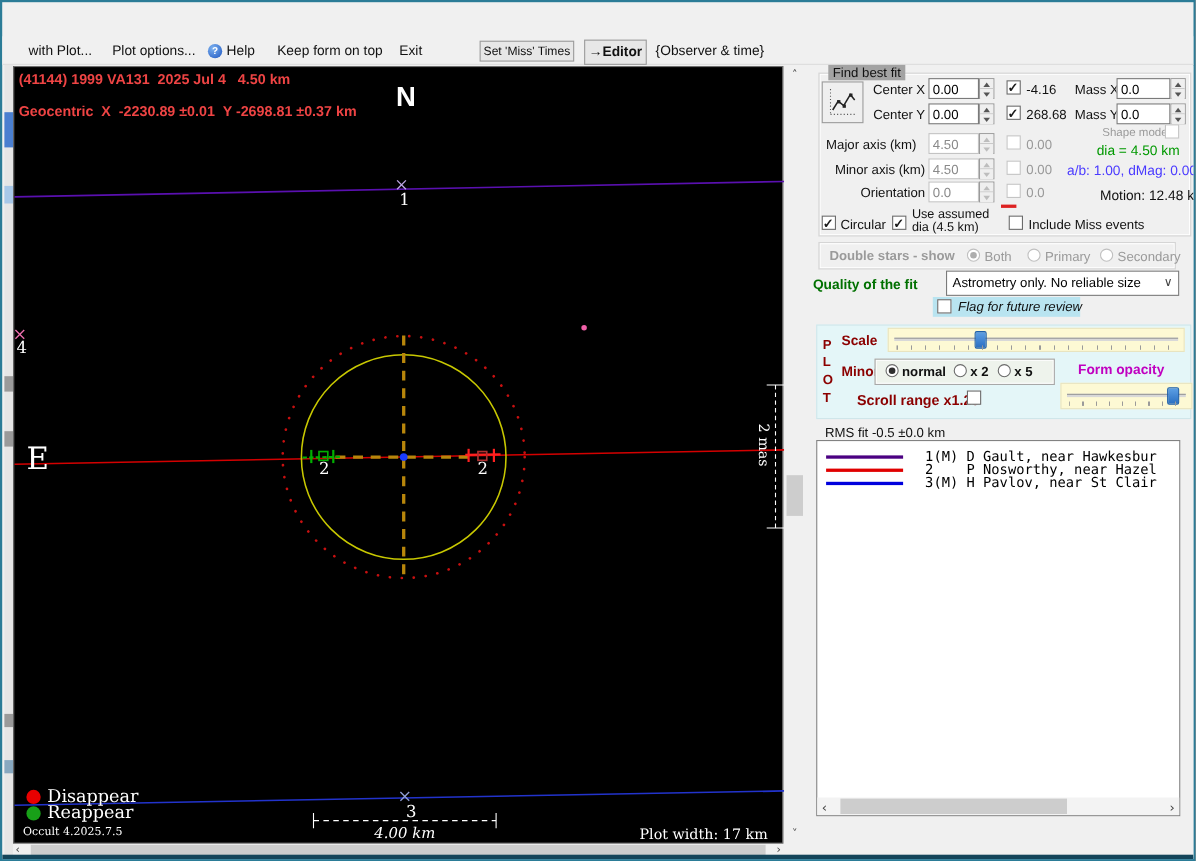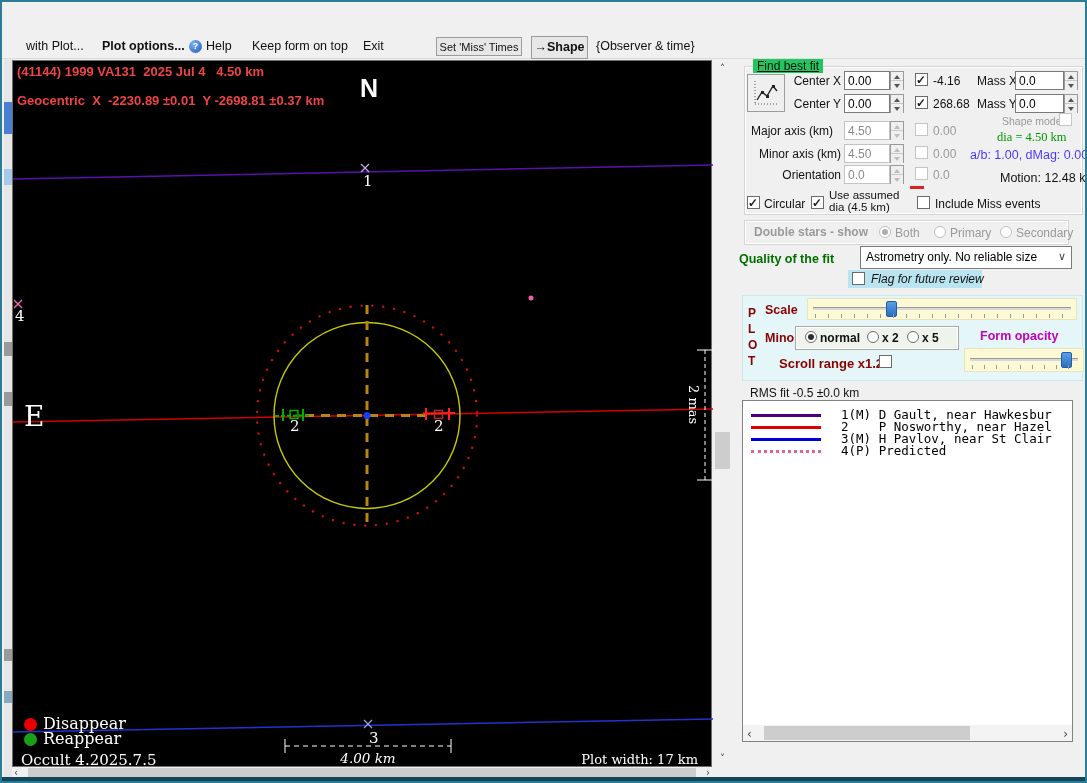--- a/index.html
+++ b/index.html
@@ -30,21 +30,21 @@
   .plot-serif{position:absolute;color:#fff;font-family:"DejaVu Serif","Liberation Serif",serif;white-space:nowrap;}
   .chord-label{position:absolute;color:#fff;font-family:"DejaVu Serif",serif;font-size:15px;}
   .leg-dot{position:absolute;width:13px;height:13px;border-radius:50%;}
   
   .sb{position:absolute;background:#f0f0f0;}
   .sb .arrow{position:absolute;color:#444;font-size:10px;text-align:center;font-family:"DejaVu Sans",sans-serif;}
   .sb .thumb{position:absolute;background:#cdcdcd;}
   
   .panel{position:absolute;left:731px;top:58px;width:352px;height:719px;background:#f0f0f0;font-size:12px;}
   .groupbox{position:absolute;border:1px solid #d5d5d5;box-shadow:inset 0 0 0 1px #fff;}
-  .gb-label{position:absolute;top:-8px;left:8px;background:#22c55e;padding:0 4px;font-size:12px;color:#111;white-space:nowrap;text-decoration:underline;}
+  .gb-label{position:absolute;top:-8px;left:8px;background:#a3a3a3;padding:0 4px;font-size:12px;color:#111;white-space:nowrap;}
   .lbl{position:absolute;font-size:12px;color:#111;white-space:nowrap;}
   .lbl.gray{color:#9a9a9a;}
   .field{position:absolute;height:19px;background:#fff;border:1px solid #7a7a7a;font:12px "Liberation Sans",sans-serif;
     padding:0 3px;color:#000;}
   .field.dis{color:#8a8a8a;border-color:#c3c3c3;}
   .spin{position:absolute;width:14px;height:19px;border:1px solid #9a9a9a;background:#f0f0f0;}
   .spin div{position:absolute;left:0;width:100%;height:9px;background:#efefef;border-bottom:1px solid #c9c9c9;}
   .spin div.dn{top:9px;border-bottom:none;}
   .spin div::after{content:"";position:absolute;left:3px;}
   .spin .up::after{top:3px;border-left:3px solid transparent;border-right:3px solid transparent;border-bottom:4px solid #555;}
@@ -80,27 +80,27 @@
   .frag{position:absolute;left:0;width:8px;}
 </style>
 </head>
 <body>
 
 <div class="window">
 
 
   <div class="menubar">
     <span class="menu-item" style="left:24px;">with Plot...</span>
-    <span class="menu-item" style="left:100px;font-weight:bold;">Plot options...</span>
+    <span class="menu-item" style="left:100px;">Plot options...</span>
     <span class="help-icon">?</span>
     <span class="menu-item" style="left:204px;">Help</span>
     <span class="menu-item" style="left:250px;">Keep form on top</span>
     <span class="menu-item" style="left:361px;">Exit</span>
     <div class="toolbtn" style="left:434px;top:4px;width:86px;height:19px;line-height:19px;">Set 'Miss' Times</div>
-    <div class="toolbtn" style="left:529px;top:3px;width:57px;height:23px;line-height:21px;font-weight:bold;font-size:12.5px;">→Shape</div>
+    <div class="toolbtn" style="left:529px;top:3px;width:57px;height:23px;line-height:21px;font-weight:bold;font-size:12.5px;">→Editor</div>
     <span class="menu-item" style="left:594px;">{Observer &amp; time}</span>
   </div>
 
   <div class="left-strip">
     <div class="frag" style="top:43px;height:32px;background:#4a7fd0;"></div>
     <div class="frag" style="top:110px;height:16px;background:#a8c8e8;"></div>
     <div class="frag" style="top:283px;height:14px;background:#9a9a9a;"></div>
     <div class="frag" style="top:333px;height:14px;background:#9a9a9a;"></div>
     <div class="frag" style="top:590px;height:12px;background:#9a9a9a;"></div>
     <div class="frag" style="top:632px;height:12px;background:#88a8c0;"></div>
@@ -167,21 +167,21 @@
     <div class="chord-label" style="left:350px;top:111px;">1</div>
     <div class="chord-label" style="left:277px;top:356px;">2</div>
     <div class="chord-label" style="left:421px;top:356px;">2</div>
     <div class="chord-label" style="left:356px;top:668px;">3</div>
     <div class="chord-label" style="left:2px;top:246px;">4</div>
 
     <span class="leg-dot" style="left:11px;top:657px;background:#e80000;"></span>
     <div class="plot-serif" style="left:30px;top:653px;font-size:16px;">Disappear</div>
     <span class="leg-dot" style="left:11px;top:672px;background:#18a018;"></span>
     <div class="plot-serif" style="left:30px;top:668px;font-size:16px;">Reappear</div>
-    <div class="plot-serif" style="left:8px;top:690px;font-size:15px;">Occult 4.2025.7.5</div>
+    <div class="plot-serif" style="left:8px;top:690px;font-size:10px;">Occult 4.2025.7.5</div>
     <div class="plot-serif" style="left:272px;top:689px;width:166px;text-align:center;font-size:13.5px;font-style:italic;">4.00 km</div>
     <div class="plot-serif" style="left:555px;top:691px;width:130px;text-align:right;font-size:13px;">Plot width: 17 km</div>
     <div class="plot-serif" style="left:672px;top:324px;width:16px;height:60px;writing-mode:vertical-rl;font-size:13px;">2 mas</div>
   </div>
 
   <div class="sb" style="left:10px;top:765px;width:700px;height:12px;">
     <span class="arrow" style="left:2px;top:0;line-height:12px;">‹</span>
     <div class="thumb" style="left:16px;top:1px;width:668px;height:10px;"></div>
     <span class="arrow" style="right:2px;top:0;line-height:12px;">›</span>
   </div>
@@ -242,21 +242,21 @@
     <span class="cb dis" style="left:326px;top:53px;"></span>
 
     <span class="lbl" style="left:18px;top:64px;width:90px;text-align:left;">Major axis (km)</span>
     <input class="field dis" style="left: 111px; top: 61px; width: 46px;" value="4.50">
     <span class="spin dis" style="left:157px;top:61px;">
         <div class="up"></div>
         <div class="dn"></div>
       </span>
     <span class="cb dis" style="left:182px;top:63px;"></span>
     <span class="lbl gray" style="left:200px;top:64px;">0.00</span>
-    <span class="lbl" style="left:264px;top:70px;color:#009900;font-size:12.5px;font-family:Liberation Serif, serif;">dia = 4.50 km</span>
+    <span class="lbl" style="left:264px;top:70px;color:#009900;font-size:12.5px;">dia = 4.50 km</span>
 
     <span class="lbl" style="left:18px;top:87px;width:90px;text-align:right;">Minor axis (km)</span>
     <input class="field dis" style="left: 111px; top: 84px; width: 46px;" value="4.50">
     <span class="spin dis" style="left:157px;top:84px;">
         <div class="up"></div>
         <div class="dn"></div>
       </span>
     <span class="cb dis" style="left:182px;top:86px;"></span>
     <span class="lbl gray" style="left:200px;top:87px;">0.00</span>
     <span class="lbl" style="left:237px;top:88px;color:#4a3aff;font-size:12.5px;">a/b: 1.00, dMag: 0.00</span>
@@ -336,24 +336,20 @@
         <span class="obs-text">1(M) D Gault, near Hawkesbur</span>
       </div>
       <div class="obs-row" style="top:20px;">
         <span class="obs-line l1"></span>
         <span class="obs-text">2    P Nosworthy, near Hazel</span>
       </div>
       <div class="obs-row" style="top:32px;">
         <span class="obs-line l2"></span>
         <span class="obs-text">3(M) H Pavlov, near St Clair</span>
       </div>
-      <div class="obs-row" style="top:44px;">
-        <span class="obs-line l3"></span>
-        <span class="obs-text">4(P) Predicted</span>
-      </div>
 
       <div class="sb" style="left:0;bottom:0;width:329px;height:16px;background:#f3f3f3;">
         <span class="arrow" style="left:4px;top:2px;font-size:12px;">‹</span>
         <div class="thumb" style="left:21px;top:1px;width:206px;height:14px;"></div>
         <span class="arrow" style="right:4px;top:2px;font-size:12px;">›</span>
       </div>
     </div>
   </div>
 
   <div class="bottom-border"></div>

